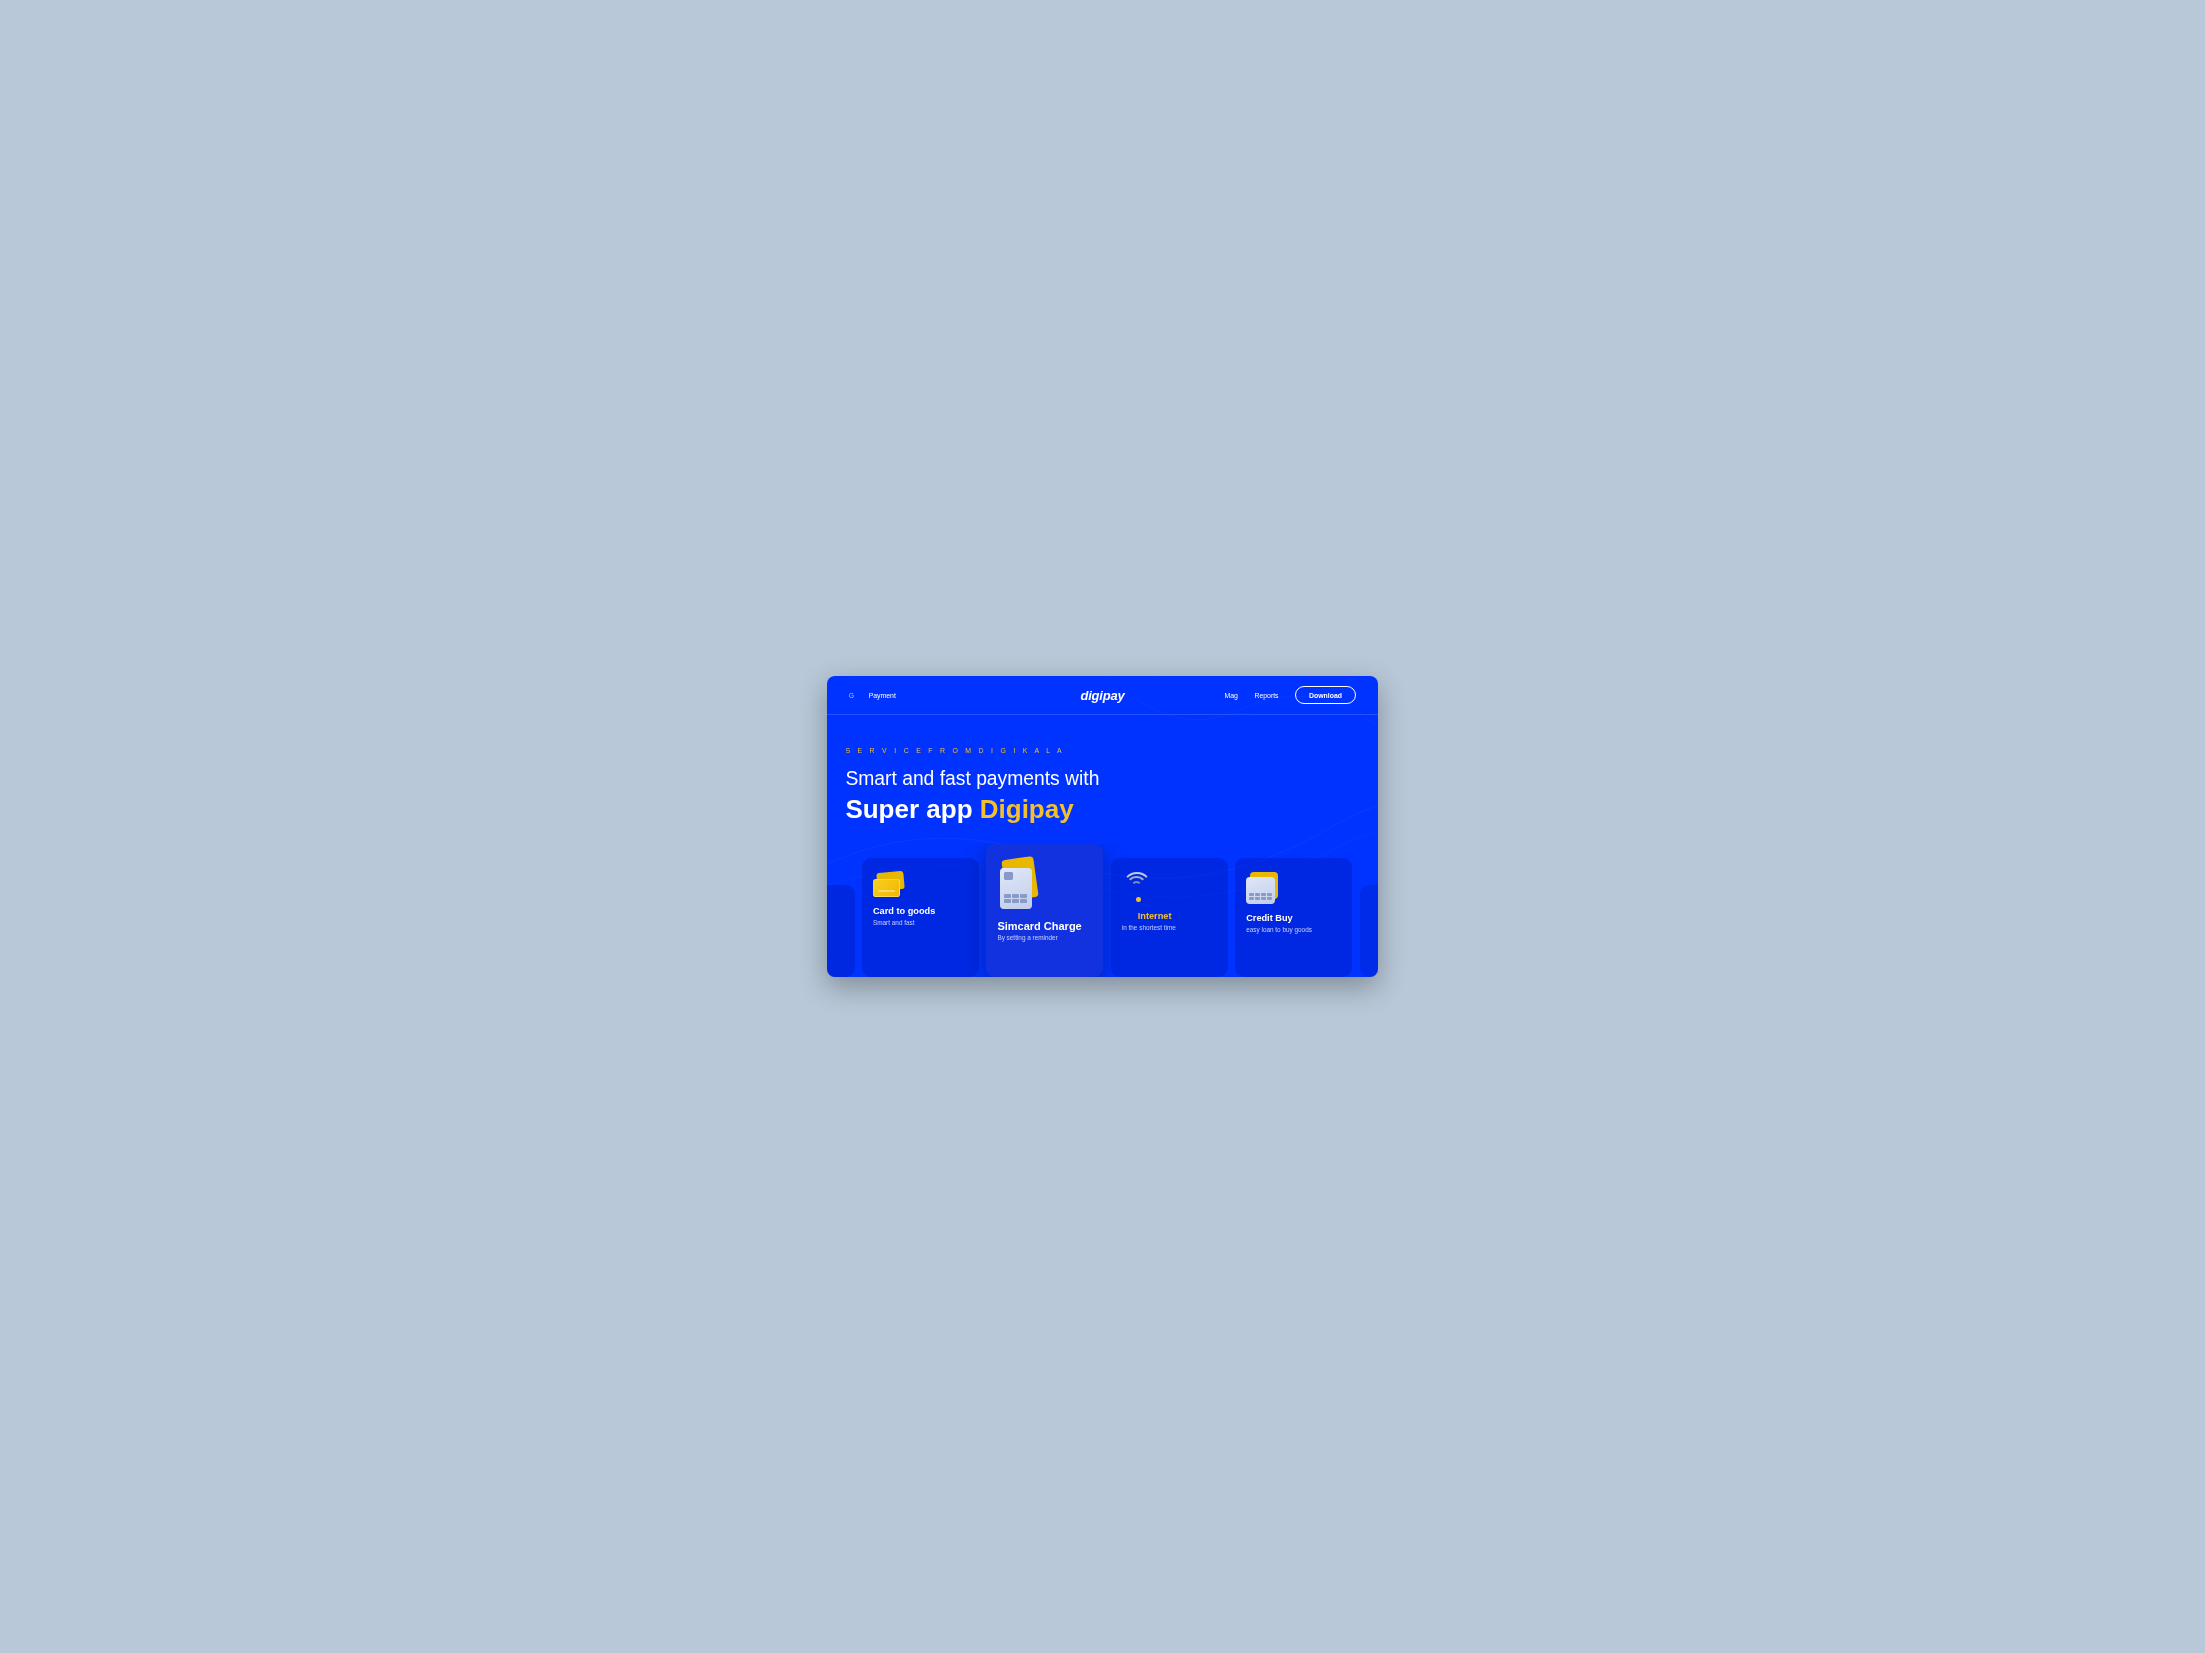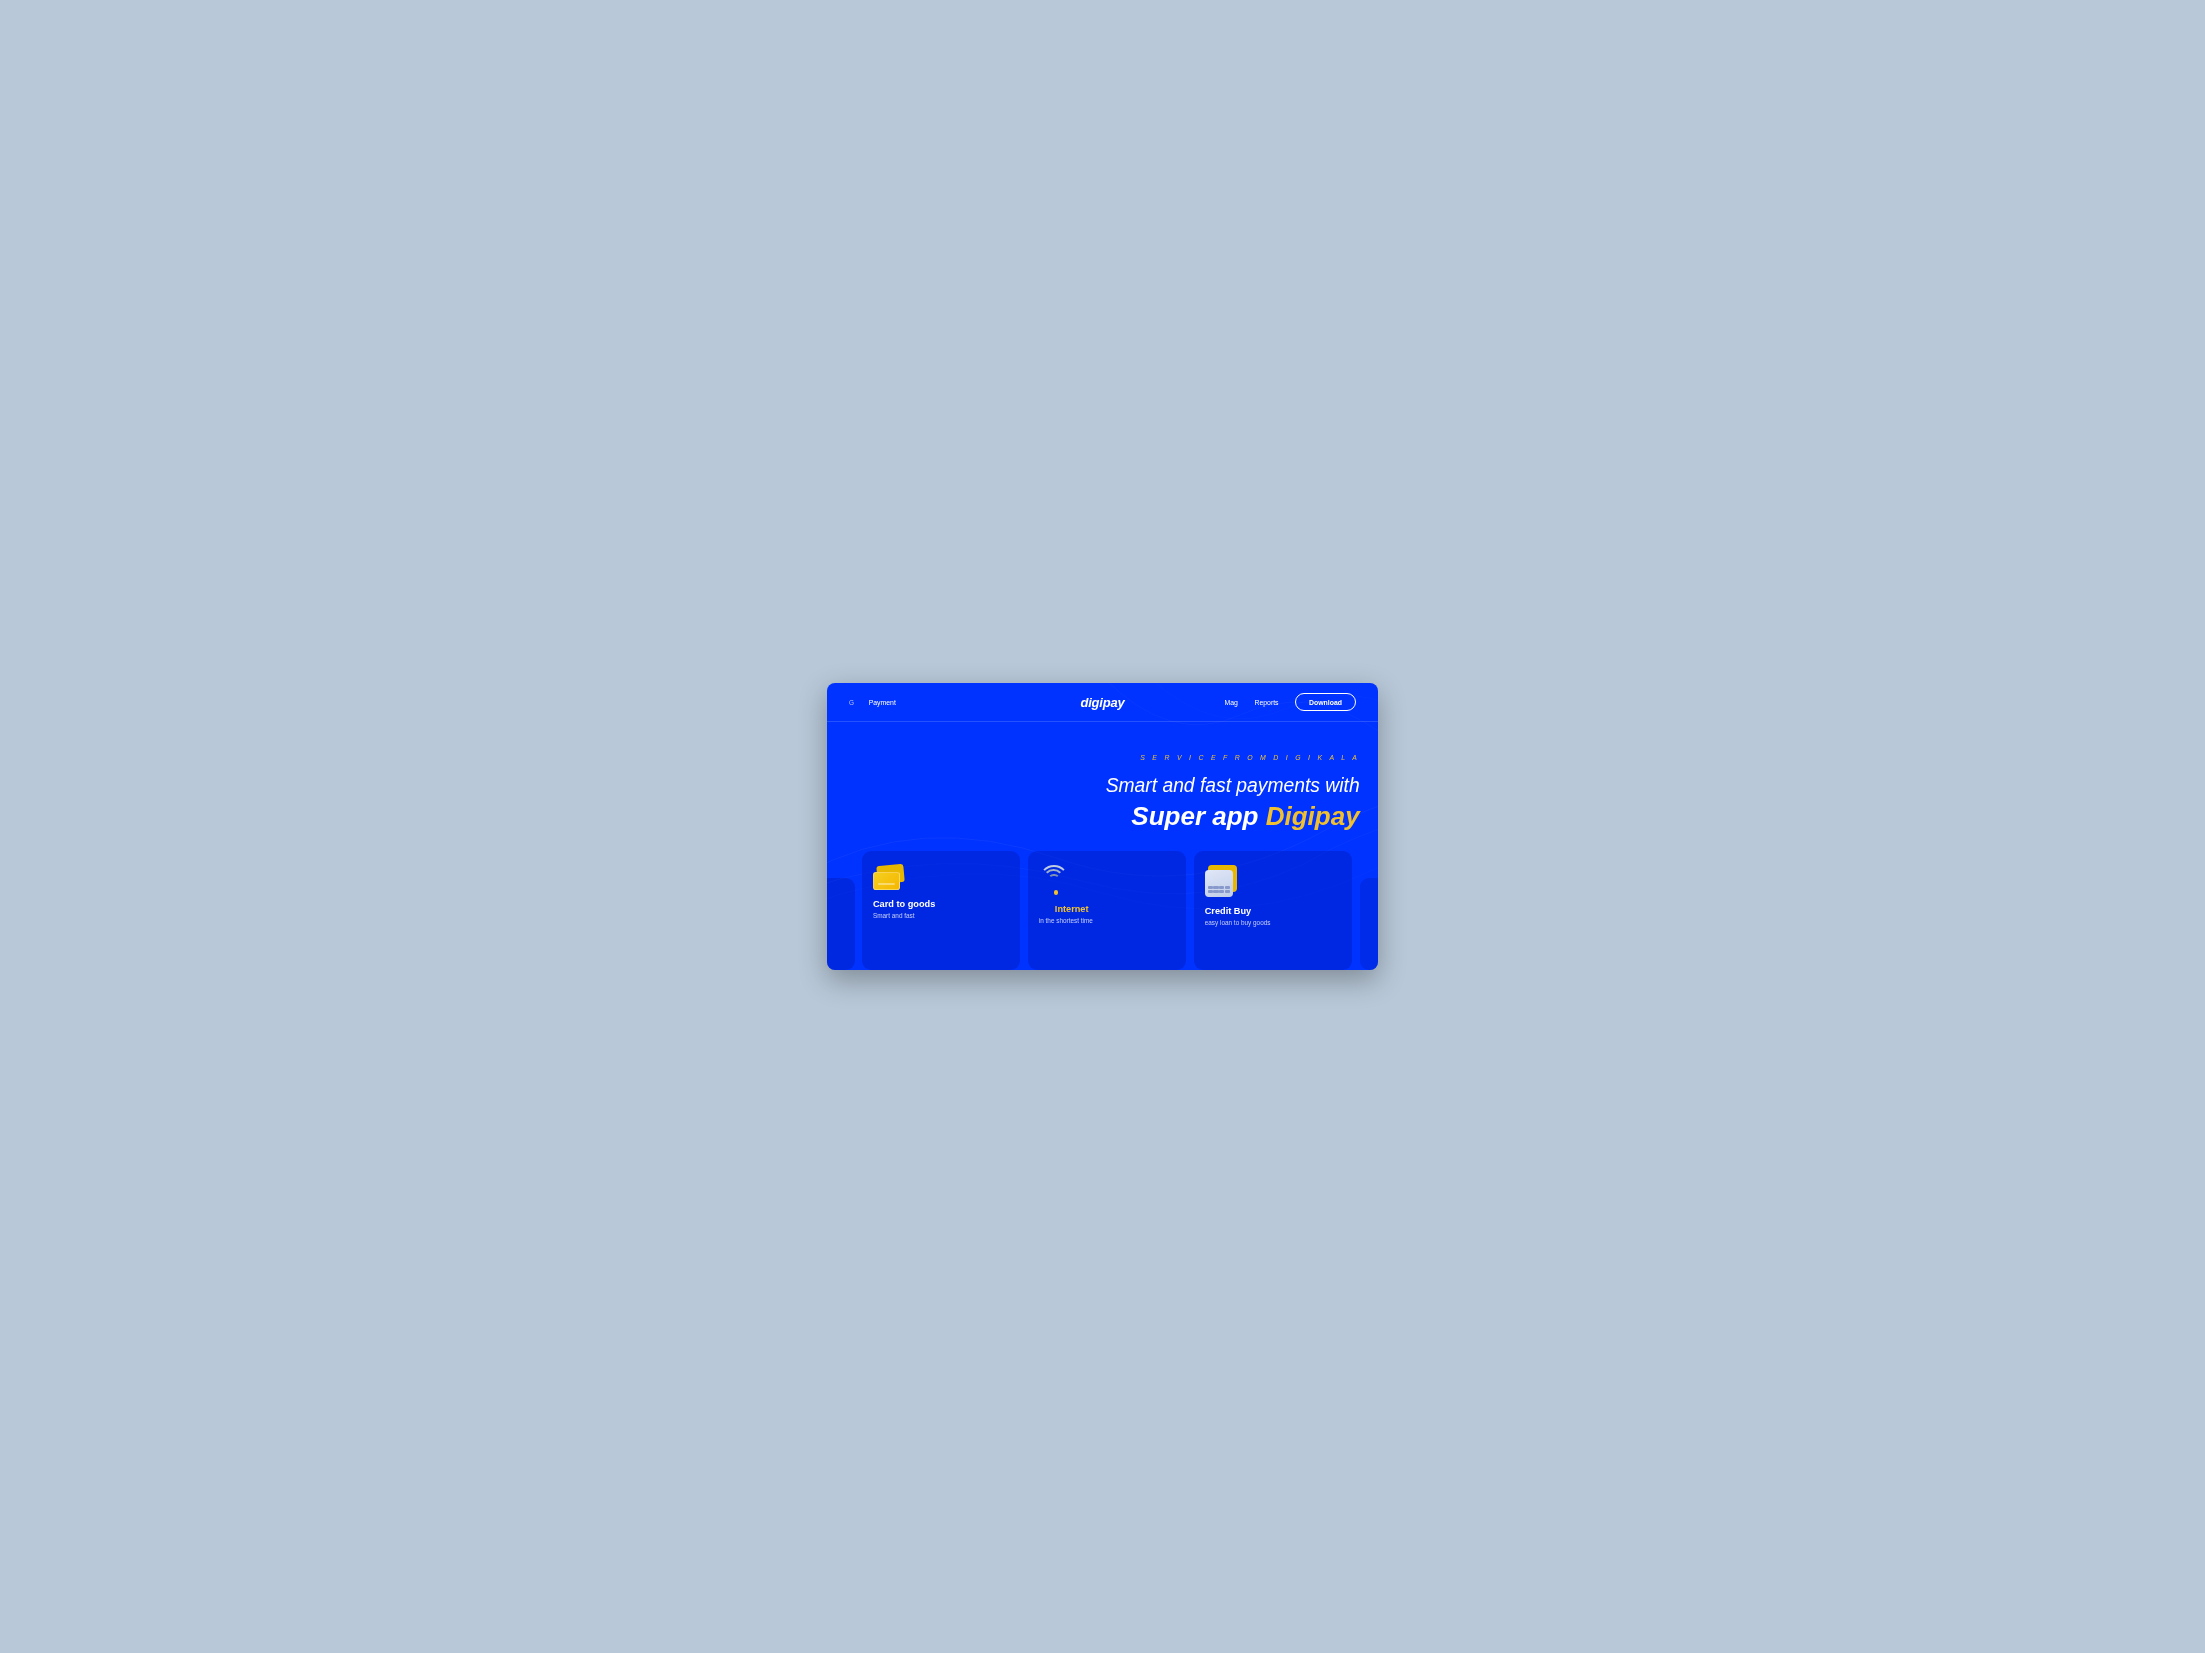--- a/index.html
+++ b/index.html
@@ -107,25 +107,24 @@
       border: 0.9px solid white;
       border-radius: 13.8px;
       padding: 4.6px 13px;
       cursor: pointer;
       background: transparent;
       white-space: nowrap;
     }
 
     
     .hero {
-      text-align: right;
+      text-align: left;
       padding: 32px 18.4px 18.4px;
       position: relative;
       z-index: 10;
-      font-style: italic;
     }
 
     .service-label {
       color: #f0c030;
       font-size: 6.9px;
       letter-spacing: 2.8px;
       font-weight: 500;
       margin-bottom: 13px;
       text-transform: uppercase;
     }
@@ -454,20 +453,37 @@
 
     <div class="service-card">
       <div class="card-icon icon-card-to-card">
         <div class="card-back"></div>
         <div class="card-front"></div>
       </div>
       <div class="card-title">Card to goods</div>
       <div class="card-subtitle">Smart and fast</div>
     </div>
 
+    <div class="service-card highlighted">
+      <div class="card-icon icon-simcard" style="height:51px;margin-bottom:11px;">
+        <div class="sim-back"></div>
+        <div class="sim-front">
+          <div class="sim-grid">
+            <div class="sim-grid-cell"></div>
+            <div class="sim-grid-cell"></div>
+            <div class="sim-grid-cell"></div>
+            <div class="sim-grid-cell"></div>
+            <div class="sim-grid-cell"></div>
+            <div class="sim-grid-cell"></div>
+          </div>
+        </div>
+      </div>
+      <div class="card-title" style="font-size:11px;">Simcard Charge</div>
+      <div class="card-subtitle">By setting a reminder</div>
+    </div>
 
     <div class="service-card">
       <div class="card-icon icon-internet">
         <div class="wifi-arc arc1"></div>
         <div class="wifi-arc arc2"></div>
         <div class="wifi-arc arc3"></div>
         <div class="wifi-dot"></div>
       </div>
       <div class="card-title yellow">Internet</div>
       <div class="card-subtitle">in the shortest time</div>

